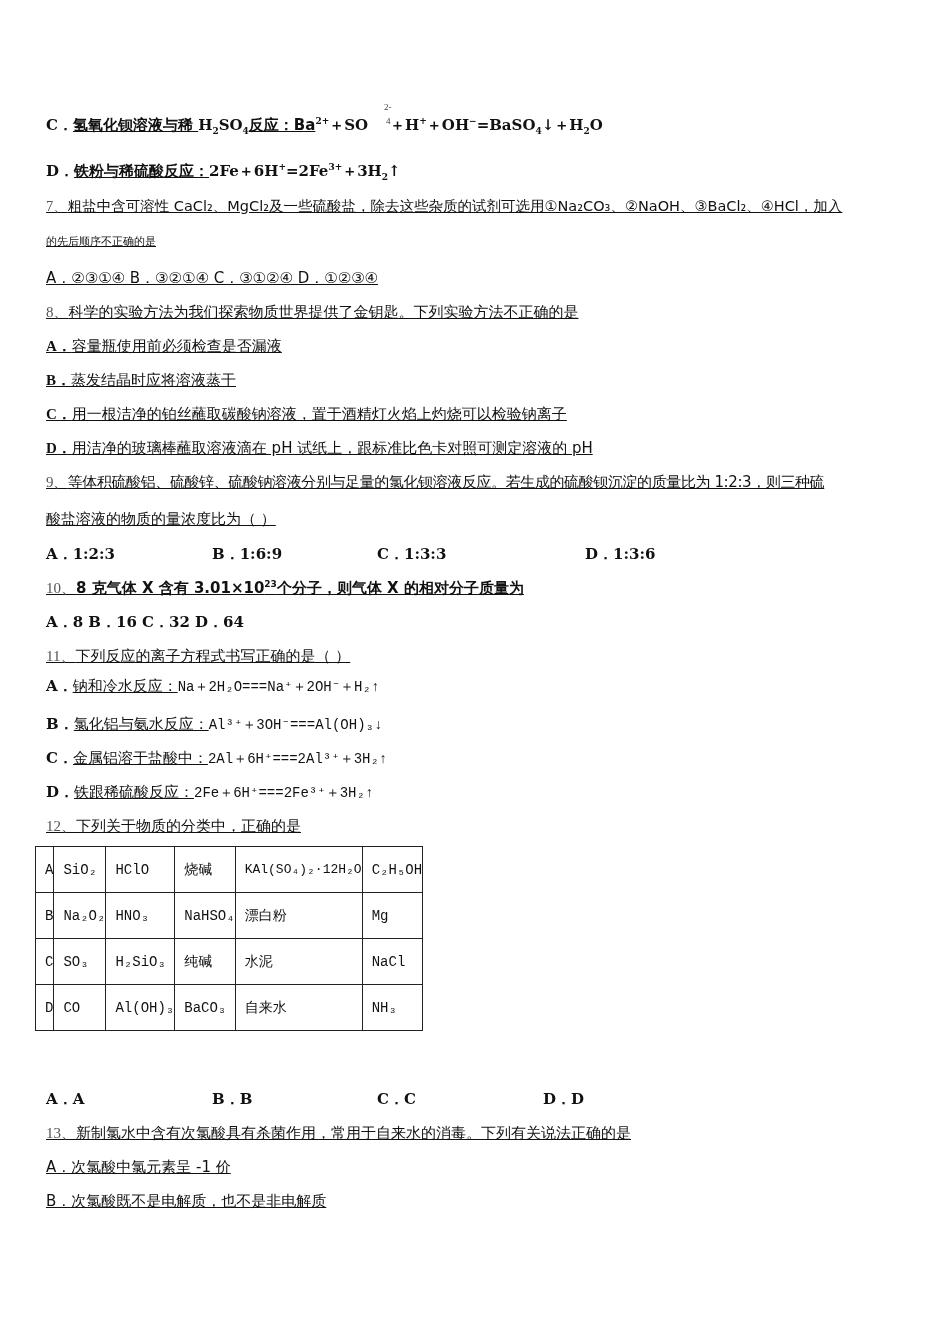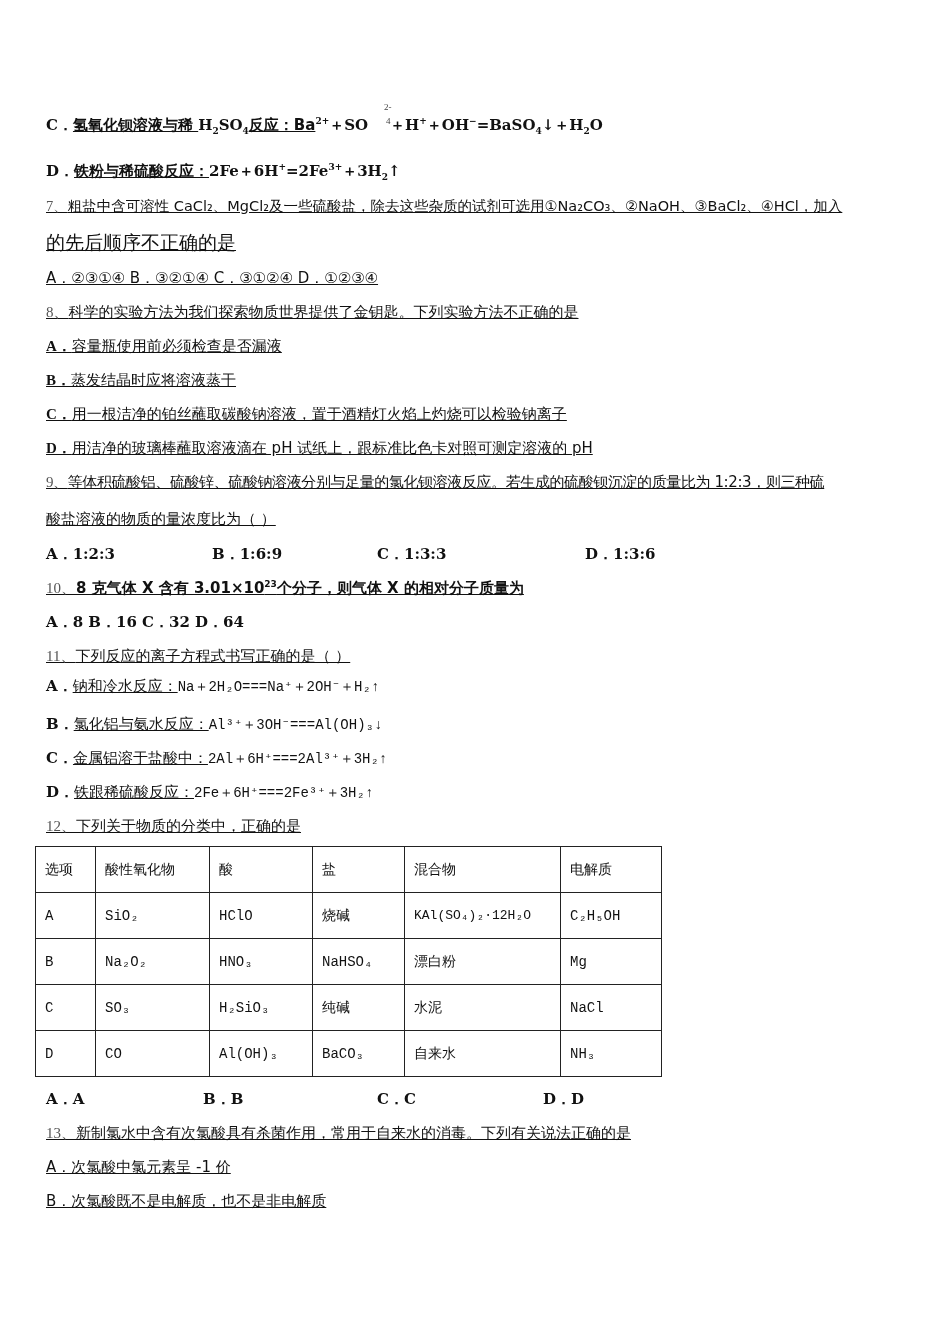--- a/index.html
+++ b/index.html
@@ -43,21 +43,21 @@
 <span class="tiny-charge" style="left:384px; top:102px;">2-</span>
 <span class="tiny-charge" style="left:386px; top:116px;">4</span>
 
 <div class="line b" style="top:161px;">
   <span>D．</span><span class="sans">铁粉与稀硫酸反应：</span><span>2Fe＋6H</span><sup>+</sup><span>=2Fe</span><sup>3+</sup><span>＋3H</span><sub>2</sub><span>↑</span>
 </div>
 
 <div class="line sans" style="top:196px; font-size:14.5px;">
   <span class="qnum">7、</span><span>粗盐中含可溶性 CaCl₂、MgCl₂及一些硫酸盐，除去这些杂质的试剂可选用①Na₂CO₃、②NaOH、③BaCl₂、④HCl，加入</span>
 </div>
-<div class="line sans" style="top:232px; font-size:19px;">的先后顺序不正确的是</div>
+<div class="line sans" style="top:232px; font-size:11px;">的先后顺序不正确的是</div>
 <div class="line sans" style="top:268px;">A．②③①④   B．③②①④   C．③①②④   D．①②③④</div>
 
 <div class="line sans" style="top:302px;">
   <span class="qnum">8、</span><span>科学的实验方法为我们探索物质世界提供了金钥匙。下列实验方法不正确的是</span>
 </div>
 <div class="line sans" style="top:336px;"><span class="b" style="font-family:'Liberation Serif',serif">A．</span><span>容量瓶使用前必须检查是否漏液</span></div>
 <div class="line sans" style="top:370px;text-align:right;"><span class="b" style="font-family:'Liberation Serif',serif">B．</span><span>蒸发结晶时应将溶液蒸干</span></div>
 <div class="line sans" style="top:404px;"><span class="b" style="font-family:'Liberation Serif',serif">C．</span><span>用一根洁净的铂丝蘸取碳酸钠溶液，置于酒精灯火焰上灼烧可以检验钠离子</span></div>
 <div class="line sans" style="top:438px;"><span class="b" style="font-family:'Liberation Serif',serif">D．</span><span>用洁净的玻璃棒蘸取溶液滴在 pH 试纸上，跟标准比色卡对照可测定溶液的 pH</span></div>
 
@@ -82,28 +82,20 @@
 <div class="line" style="top:714px;"><span class="b">B．</span><span class="sans">氯化铝与氨水反应：</span><span class="mono">Al³⁺＋3OH⁻===Al(OH)₃↓</span></div>
 <div class="line" style="top:748px;"><span class="b">C．</span><span class="sans">金属铝溶于盐酸中：</span><span class="mono">2Al＋6H⁺===2Al³⁺＋3H₂↑</span></div>
 <div class="line" style="top:782px;"><span class="b">D．</span><span class="sans">铁跟稀硫酸反应：</span><span class="mono">2Fe＋6H⁺===2Fe³⁺＋3H₂↑</span></div>
 
 <div class="line sans" style="top:816px;">
   <span class="qnum">12、</span><span>下列关于物质的分类中，正确的是</span>
 </div>
 
 <table class="cls">
   <tbody>
-      <tr>
-    <td style="width:50px">选项</td>
-    <td style="width:104px">酸性氧化物</td>
-    <td style="width:93px">酸</td>
-    <td style="width:82px">盐</td>
-    <td style="width:146px">混合物</td>
-    <td style="width:91px">电解质</td>
-  </tr>
   <tr>
     <td class="f">A</td>
     <td class="f">SiO₂</td>
     <td class="f">HClO</td>
     <td>烧碱</td>
     <td class="f" style="font-size:13px">KAl(SO₄)₂·12H₂O</td>
     <td class="f">C₂H₅OH</td>
   </tr>
   <tr>
     <td class="f">B</td>
@@ -126,21 +118,21 @@
     <td class="f">CO</td>
     <td class="f">Al(OH)₃</td>
     <td class="f">BaCO₃</td>
     <td>自来水</td>
     <td class="f">NH₃</td>
   </tr>
 </tbody>
   </table>
 
 <div class="opt b" style="left:46px;">A．A</div>
-<div class="opt b" style="left:203px;text-align:right;">B．B</div>
+<div class="opt b" style="left:212px;text-align:right;">B．B</div>
 <div class="opt b" style="left:377px;">C．C</div>
 <div class="opt b" style="left:543px;text-align:center;">D．D</div>
 
 <div class="line sans" style="top:1123px;">
   <span class="qnum">13、</span><span>新制氯水中含有次氯酸具有杀菌作用，常用于自来水的消毒。下列有关说法正确的是</span>
 </div>
 <div class="line sans" style="top:1157px;">A．次氯酸中氯元素呈 -1 价</div>
 <div class="line sans" style="top:1191px;">B．次氯酸既不是电解质，也不是非电解质</div>
 
 </body></html>

